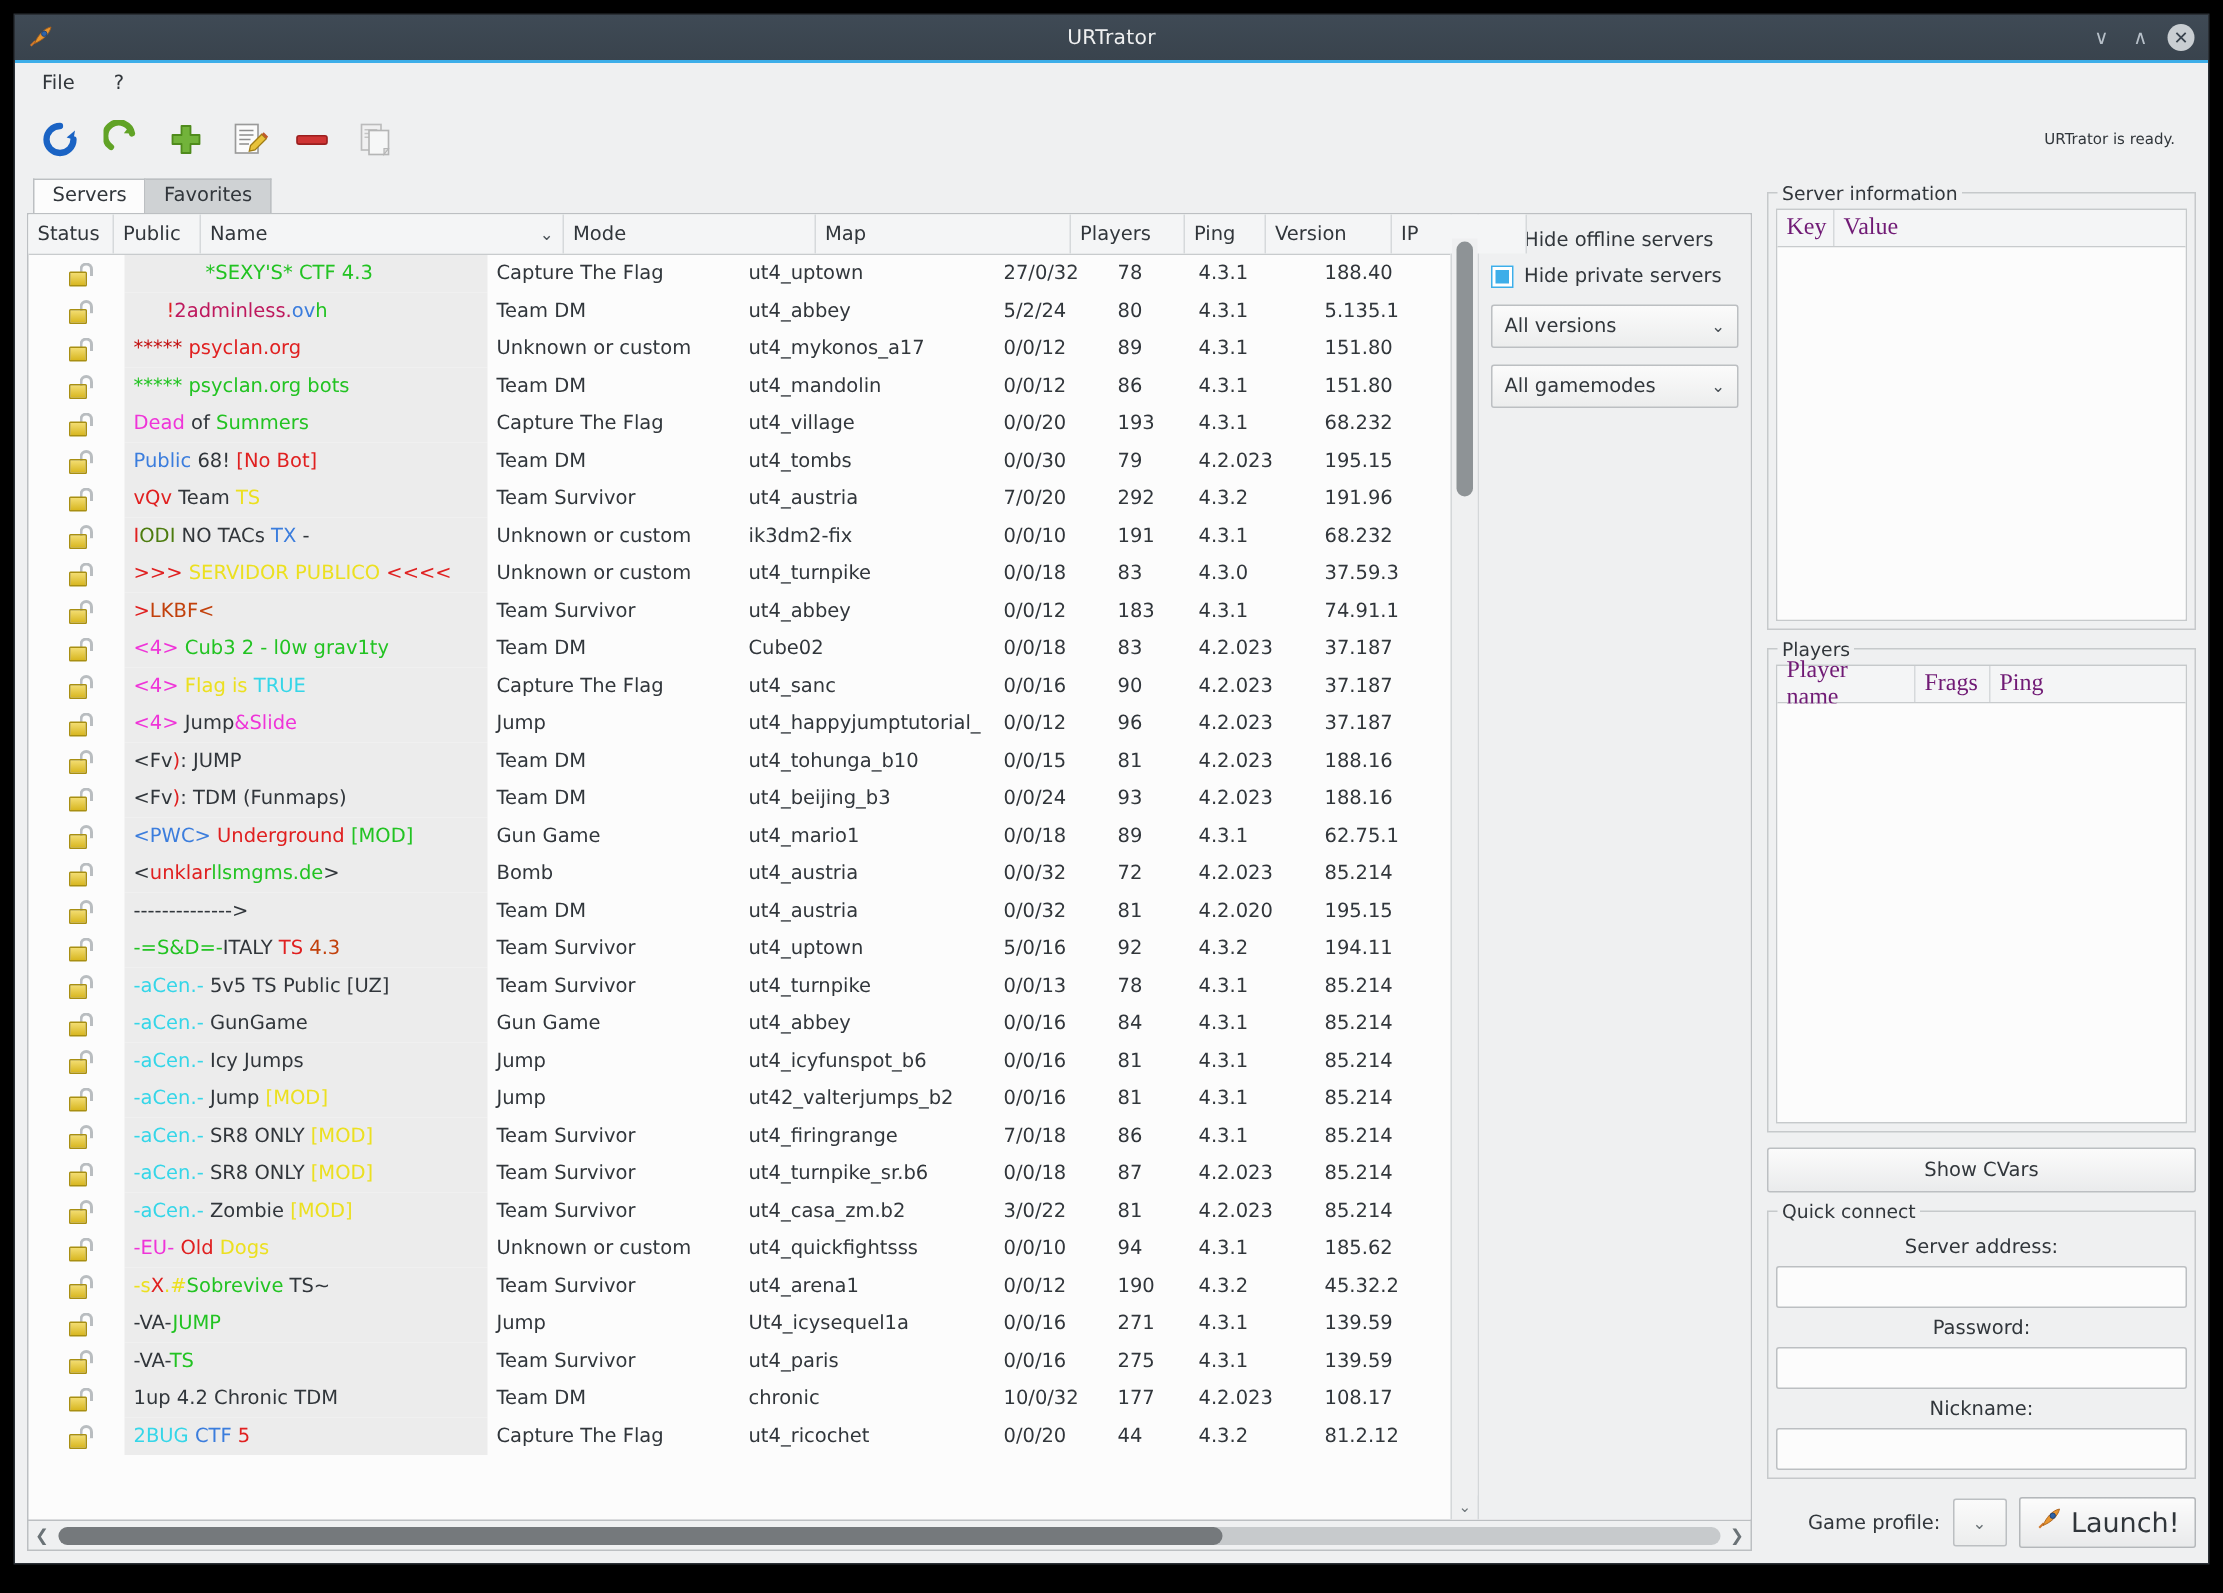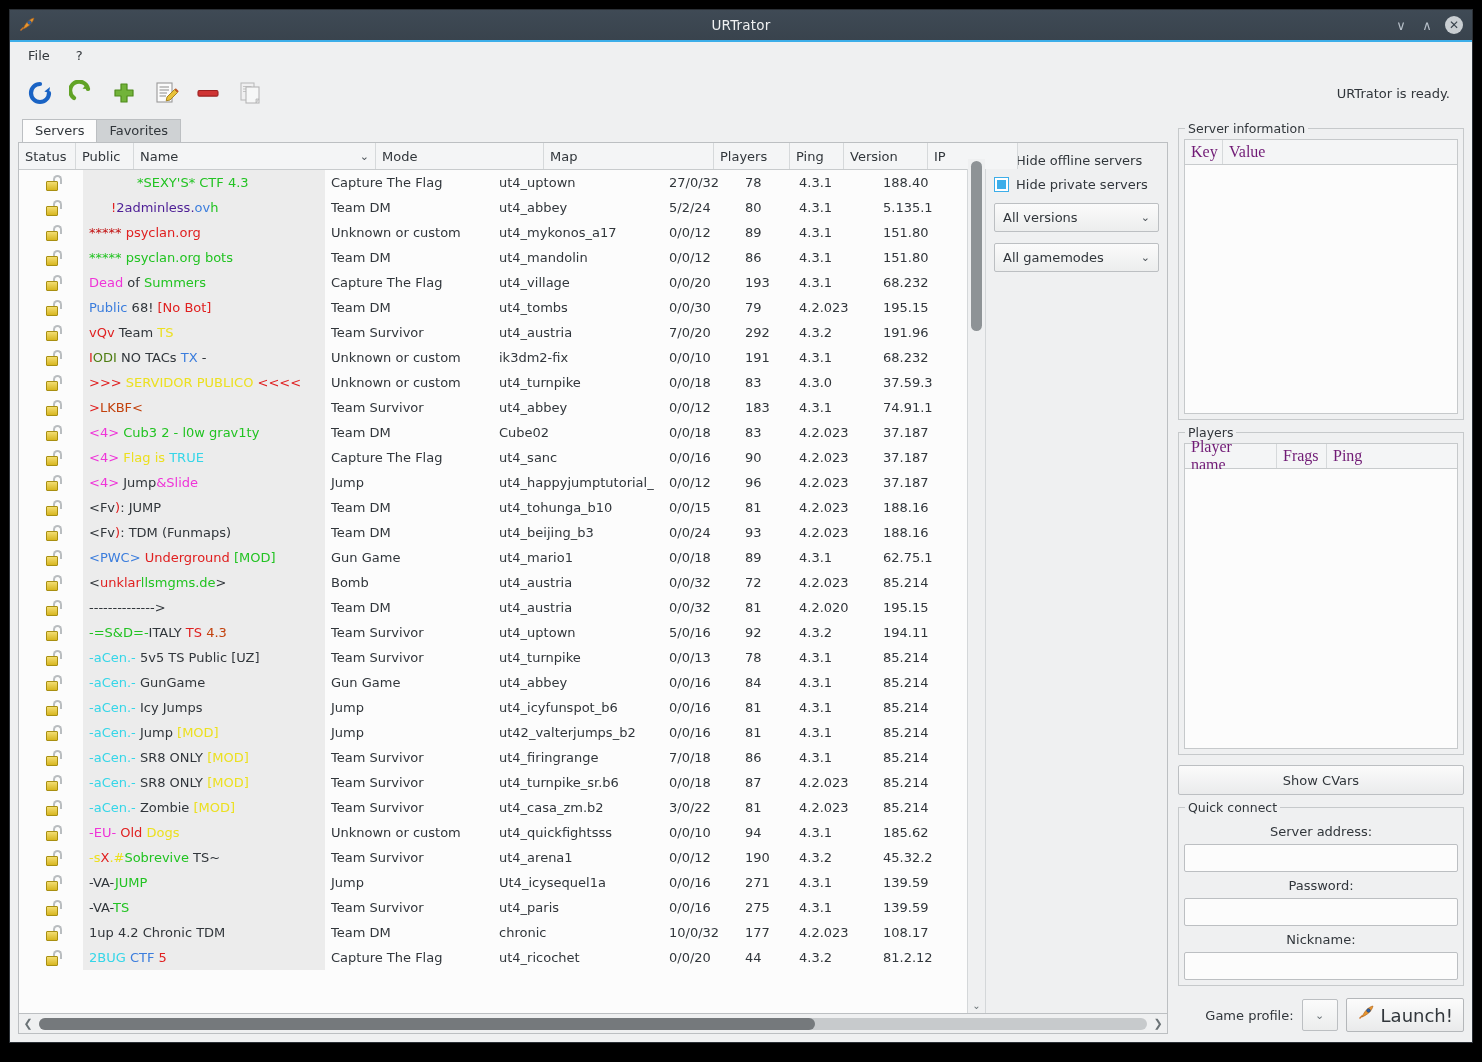--- a/index.html
+++ b/index.html
@@ -44,21 +44,21 @@
     background: #c9ced2; color: #39434d; font-size: 12px; font-weight: bold;
   }
   
   .menubar { height: 26px; display: flex; align-items: center; padding-left: 16px; gap: 22px; flex: 0 0 auto; }
   .menu-item { font-size: 13px; color: #31363b; cursor: default; padding: 2px 2px; }
   
   .toolbar { height: 50px; display: flex; align-items: center; padding: 0 16px; flex: 0 0 auto; position: relative; }
   .tb-group { display: flex; align-items: center; gap: 14px; }
   .tb-btn { width: 28px; height: 28px; display: flex; align-items: center; justify-content: center; cursor: pointer; }
   .tb-btn svg { display: block; }
-  .status-label { margin-left: auto; font-size: 13px; color: #31363b; padding-right: 6px; }
+  .status-label { margin-left: auto; font-size: 10px; color: #31363b; padding-right: 6px; }
   
   .body { flex: 1 1 auto; display: flex; padding: 0 8px 8px 8px; gap: 10px; min-height: 0; }
   .left-col { display: flex; flex-direction: column; min-width: 0; flex: 1 1 auto; }
   .right-col { width: 286px; flex: 0 0 286px; display: flex; flex-direction: column; }
   
   .tabs { display: flex; align-items: flex-end; height: 24px; padding-left: 4px; flex: 0 0 auto; }
   .tab {
     font-size: 13px; color: #31363b; padding: 3px 12px 4px 12px;
     border: 1px solid #bcbfc2; border-bottom: none; cursor: pointer;
     background: #cfd2d4; margin-right: -1px; position: relative;
@@ -290,21 +290,21 @@
                 <div class="cell status c-status">
                   <span class="orb"></span>
                 </div>
                 <div class="cell public c-public">
                   <span class="padlock">
                     <span class="shackle"></span>
                     <span class="bodyb"></span>
                   </span>
                 </div>
                 <div class="cell name c-name">
-                  <span class="nm" style="padding-left: 22px;"><span style="color: rgb(224, 32, 32);">!</span><span style="color: #4c1d95;">2adminless.</span><span style="color: rgb(59, 125, 221);">ov</span><span style="color: rgb(34, 195, 34);">h</span></span>
+                  <span class="nm" style="padding-left: 22px;"><span style="color: rgb(224, 32, 32);">!</span><span style="color: #be185d;">2adminless.</span><span style="color: rgb(59, 125, 221);">ov</span><span style="color: rgb(34, 195, 34);">h</span></span>
                 </div>
                 <div class="cell c-mode">Team DM</div>
                 <div class="cell c-map">ut4_abbey</div>
                 <div class="cell c-players">5/2/24</div>
                 <div class="cell c-ping">80</div>
                 <div class="cell c-version">4.3.1</div>
                 <div class="cell c-ip">5.135.1</div>
               </div>
               <div class="row">
                 <div class="cell status c-status">

